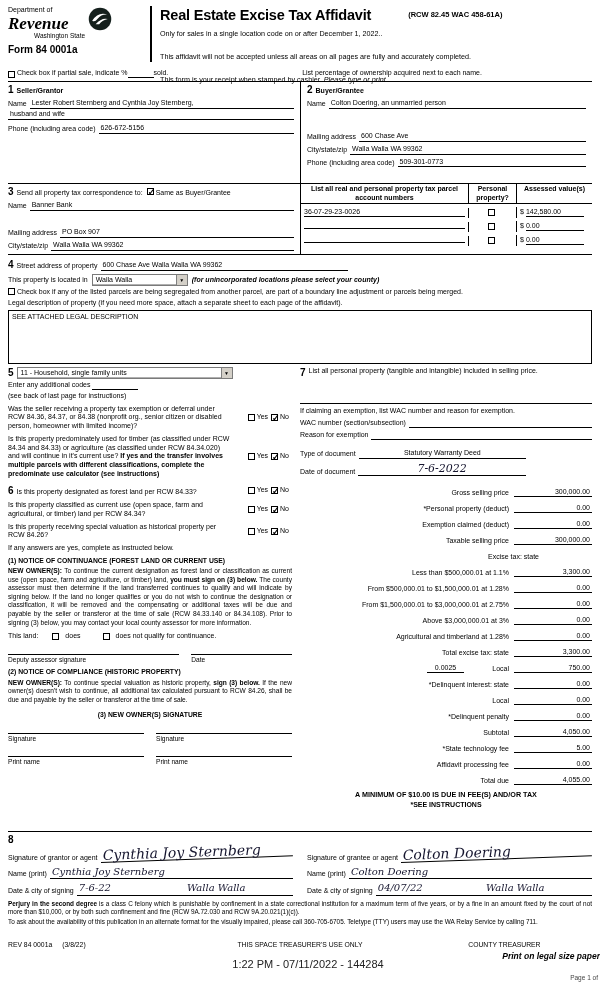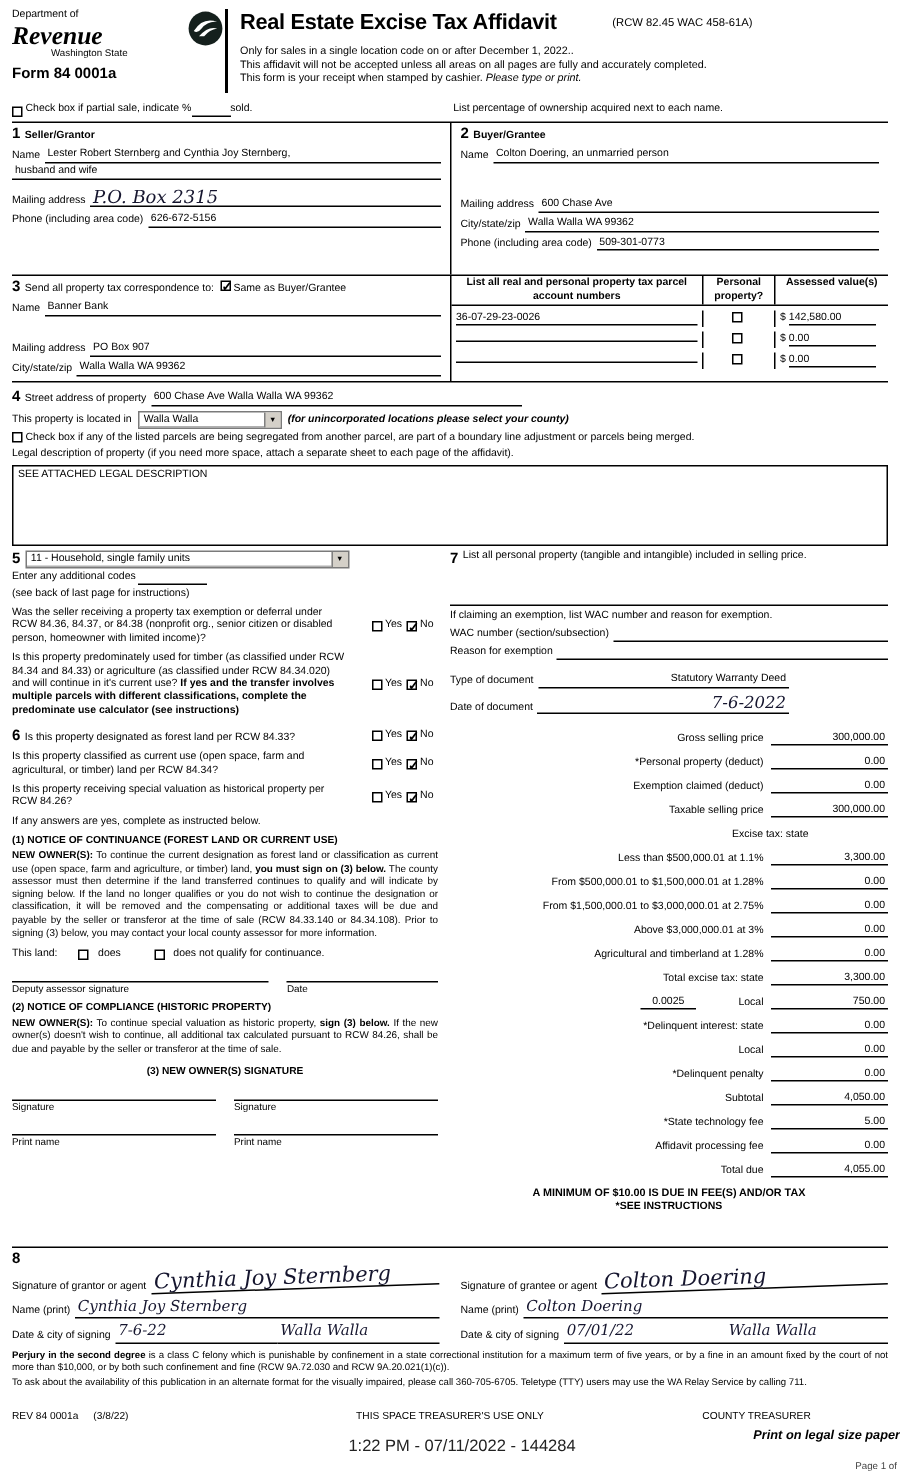--- a/index.html
+++ b/index.html
@@ -10,31 +10,31 @@
     font-family:"Liberation Sans", sans-serif; font-size:7px; line-height:1.25; color:#000;
     padding:6px 8px 0 8px; margin:0 auto;
   }
   .bold { font-weight:bold; }
   .italic { font-style:italic; }
   .center { text-align:center; }
 
   
   .header { display:flex; height:56px; }
   .logo-block { width:142px; flex:none; }
-  .logo-row { display:flex; align-items:flex-start;justify-content:space-between; }
+  .logo-row { display:flex; align-items:flex-start; }
   .dept-prefix { font-size:7px; }
   .revenue { font-family:"Liberation Serif", serif; font-style:italic; font-weight:bold; font-size:17px; line-height:1; }
   .wa-state { font-size:6.5px; margin-left:26px; }
   .logo-svg { width:26px; height:26px; margin-left:2px; flex:none; }
   .form-number { font-size:10px; font-weight:bold; margin-top:4px; }
   .title-block { flex:1; border-left:2px solid #000; padding-left:8px; }
   .title-line { display:flex; align-items:center; gap:5px; }
   .main-title { font-size:14.5px; font-weight:bold; letter-spacing:-0.2px; }
-  .rcw { font-size:7.5px; font-weight:normal;padding-left:32px; }
-  .hnote { font-size:7.2px; margin-top:0; }
+  .rcw { font-size:7.5px; font-weight:bold;padding-left:32px; }
+  .hnote { font-size:7.2px; margin-top:14px; }
   .hnote.first { margin-top:5px; }
 
   
   .cb { display:inline-block; width:7px; height:7px; border:1px solid #000; background:#fff;
         vertical-align:-1px; margin-right:2px; text-align:center; font-size:9px; line-height:6px;
         font-weight:bold; flex:none; overflow:visible; }
 
   
   .select { display:inline-flex; align-items:stretch; border:1px solid #7a7a7a; background:#fff; height:12px;
             box-shadow:inset -1px -1px 0 #b0b0b0; vertical-align:middle; }
@@ -100,21 +100,21 @@
   .land-row { display:flex; align-items:center; margin-top:5px; gap:4px; flex-wrap:wrap; }
   .sig-row { display:flex; gap:12px; margin-top:13px; }
   .sig-cell { flex:1; border-top:1px solid #000; padding-top:1px; font-size:6.6px; }
   .sig-cell.wide { flex:1.7; }
 
   
   .sec7-head { display:flex; }
   .pp-area { height:25px; border-bottom:1px solid #000; }
   .exm { margin-top:3px; }
   .doc { width:calc(100% - 66px); }
-  .fval.center { text-align:right; }
+  .fval.center { text-align:center; }
   .hw-date { font-family:"DejaVu Serif", serif; font-style:italic; font-size:11px; color:#15152e; }
 
   .tax { margin-top:5px; }
   .tax-line { display:flex; align-items:flex-end; justify-content:flex-end; height:16px; }
   .tl-prefix { border-bottom:1px solid #000; padding:0 8px; margin-right:28px; }
   .tl-prefix:empty { display:none; }
   .tl-label { text-align:right; }
   .tl-value { width:78px; flex:none; border-bottom:1px solid #000; text-align:right; padding-right:2px; margin-left:5px; min-height:9px; }
   .tax-line.nv .tl-value { border-bottom:none; width:48px; }
   .min-note { font-weight:bold; text-align:center; margin-top:5px; font-size:7.2px; }
@@ -188,24 +188,20 @@
         <span class="sec-num">1</span>
         <span class="bold">Seller/Grantor</span>
       </div>
       <div class="field">
         <span class="flbl">Name</span>
         <span class="fval">Lester Robert Sternberg and Cynthia Joy Sternberg,</span>
       </div>
       <div class="field" style="margin-top:1px;">
         <span class="fval">husband and wife</span>
       </div>
-      <div class="field" style="margin-top:5px;">
-        <span class="flbl">Mailing address</span>
-        <span class="fval hw">P.O. Box 2315</span>
-      </div>
       <div class="field" style="margin-top:4px;">
         <span class="flbl">Phone (including area code)</span>
         <span class="fval">626-672-5156</span>
       </div>
     </div>
     <div class="party right">
       <div class="sec-title">
         <span class="sec-num">2</span>
         <span class="bold">Buyer/Grantee</span>
       </div>
@@ -544,21 +540,21 @@
         <div class="field">
           <span class="flbl">Signature of grantee or agent</span>
           <span class="fval sig-script">Colton Doering</span>
         </div>
         <div class="field">
           <span class="flbl">Name (print)</span>
           <span class="fval hw-sm">Colton Doering</span>
         </div>
         <div class="field">
           <span class="flbl">Date &amp; city of signing</span>
-          <span class="fval hw-sm">07/01/22</span>
+          <span class="fval hw-sm">04/07/22</span>
           <span class="fval hw-sm">Walla Walla</span>
         </div>
       </div>
     </div>
   </div>
 
   <div class="footer">
     <div class="perjury">
       <span class="bold">Perjury in the second degree</span><span> is a class C felony which is punishable by confinement in a state correctional institution for a maximum term of five years, or by a fine in an amount fixed by the court of not more than $10,000, or by both such confinement and fine (RCW 9A.72.030 and RCW 9A.20.021(1)(c)).</span>
     </div>

